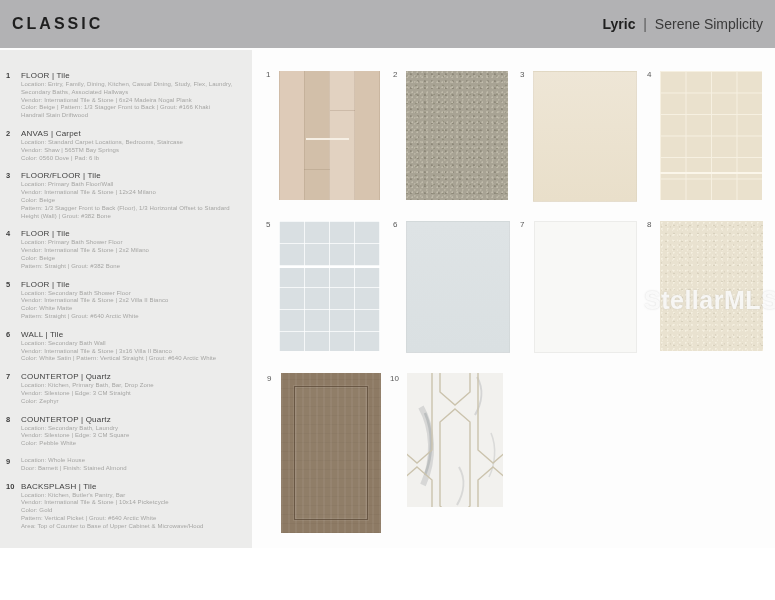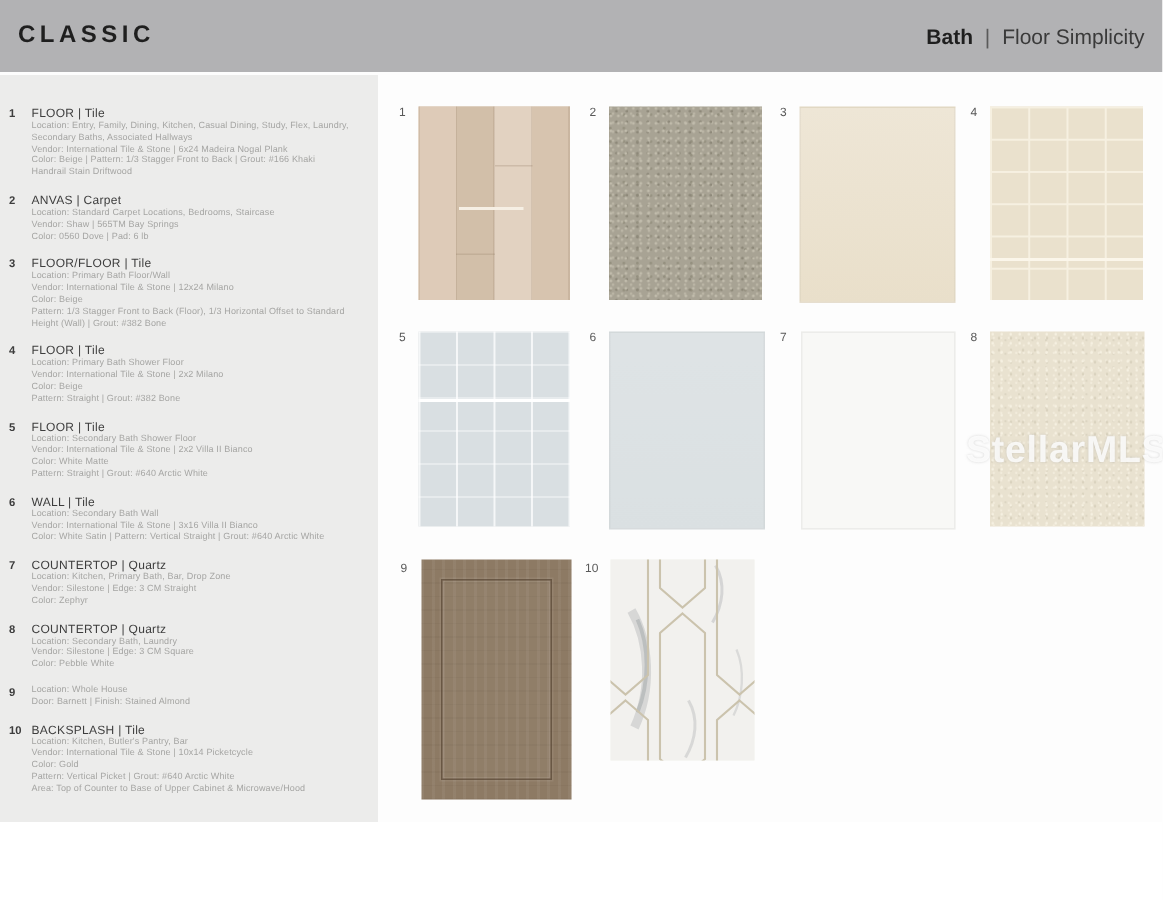--- a/index.html
+++ b/index.html
@@ -95,23 +95,23 @@
   #canvas-logo .logo-tagline{font-size:4.5px;letter-spacing:1px;color:#6a6a6a;margin-top:2px;padding-right:2px;}
 </style>
 </head>
 <body>
 
 <div id="page">
 
   <div id="header">
     <div id="brand">CLASSIC</div>
     <div id="title-right">
-      <span class="coll">Bath</span>
+      <span class="coll">Lyric</span>
       <span class="sep">|</span>
-      <span class="style">Floor Simplicity</span>
+      <span class="style">Serene Simplicity</span>
     </div>
   </div>
 
   <div id="sidebar">
       <div class="spec-item">
         <div class="spec-num">1</div>
         <div>
           <div class="spec-title">FLOOR | Tile</div>
           <div class="spec-line">Location: Entry, Family, Dining, Kitchen, Casual Dining, Study, Flex, Laundry, Secondary Baths, Associated Hallways</div>
           <div class="spec-line">Vendor: International Tile &amp; Stone | 6x24 Madeira Nogal Plank</div>

